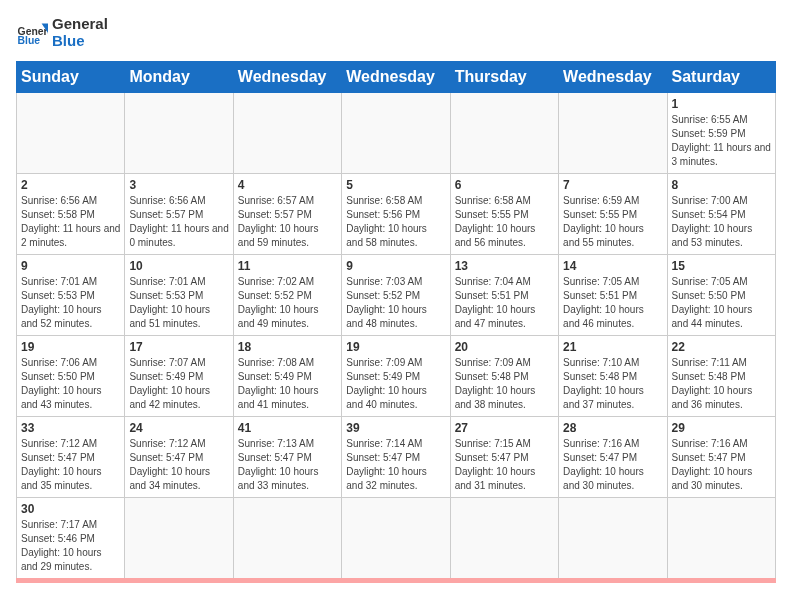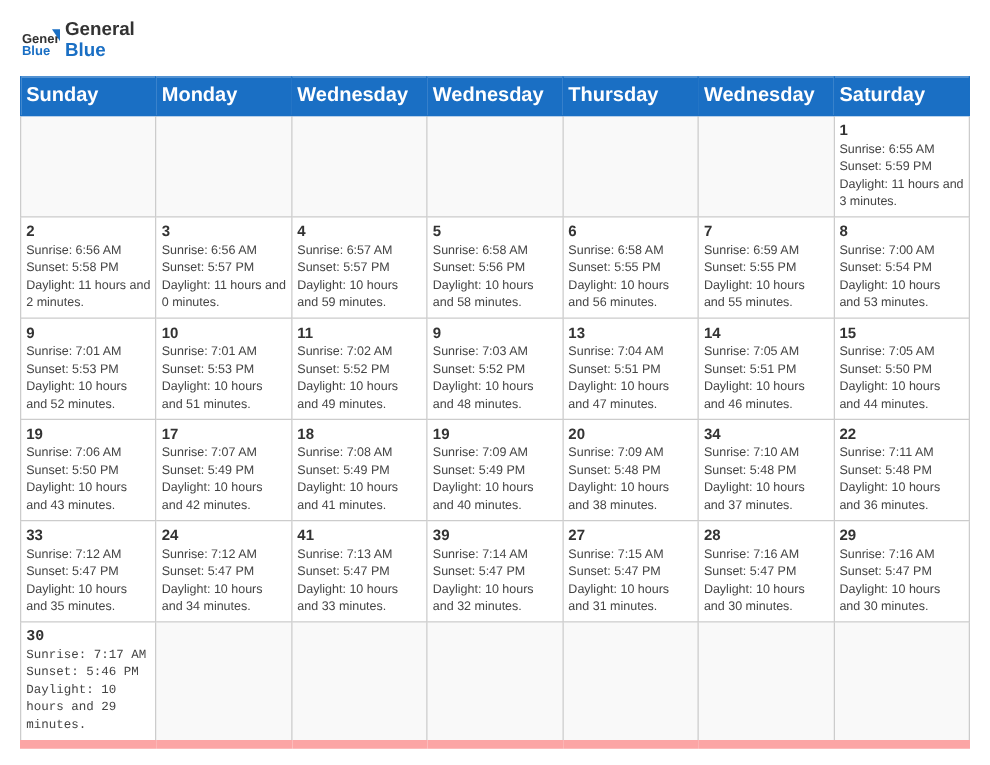--- a/index.html
+++ b/index.html
@@ -68,22 +68,21 @@
       color: #333;
       display: block;
       margin-bottom: 2px;
     }
     .day-info {
       font-size: 10px;
       color: #444;
       line-height: 1.4;
     }
     .last-row td {
-      border-bottom: 7px solid #fca5a5;
-      font-family: Liberation Mono, monospace;
+      border-bottom: 5px solid #fca5a5;
     }
   </style>
 </head>
 <body>
 
 <div class="header">
   <div class="logo">
     <svg class="logo-icon" viewBox="0 0 40 40" xmlns="http://www.w3.org/2000/svg">
       <text x="2" y="22" font-size="13" font-weight="bold" fill="#333">General</text>
       <text x="2" y="34" font-size="13" font-weight="bold" fill="#1a6fc4">Blue</text>
@@ -200,21 +199,21 @@
         </td>
         <td>
           <span class="day-number">19</span>
           <div class="day-info">Sunrise: 7:09 AM<br>Sunset: 5:49 PM<br>Daylight: 10 hours and 40 minutes.</div>
         </td>
         <td>
           <span class="day-number">20</span>
           <div class="day-info">Sunrise: 7:09 AM<br>Sunset: 5:48 PM<br>Daylight: 10 hours and 38 minutes.</div>
         </td>
         <td>
-          <span class="day-number">34</span>
+          <span class="day-number">21</span>
           <div class="day-info">Sunrise: 7:10 AM<br>Sunset: 5:48 PM<br>Daylight: 10 hours and 37 minutes.</div>
         </td>
         <td>
           <span class="day-number">22</span>
           <div class="day-info">Sunrise: 7:11 AM<br>Sunset: 5:48 PM<br>Daylight: 10 hours and 36 minutes.</div>
         </td>
       </tr>
       <tr>
         <td>
           <span class="day-number">33</span>

